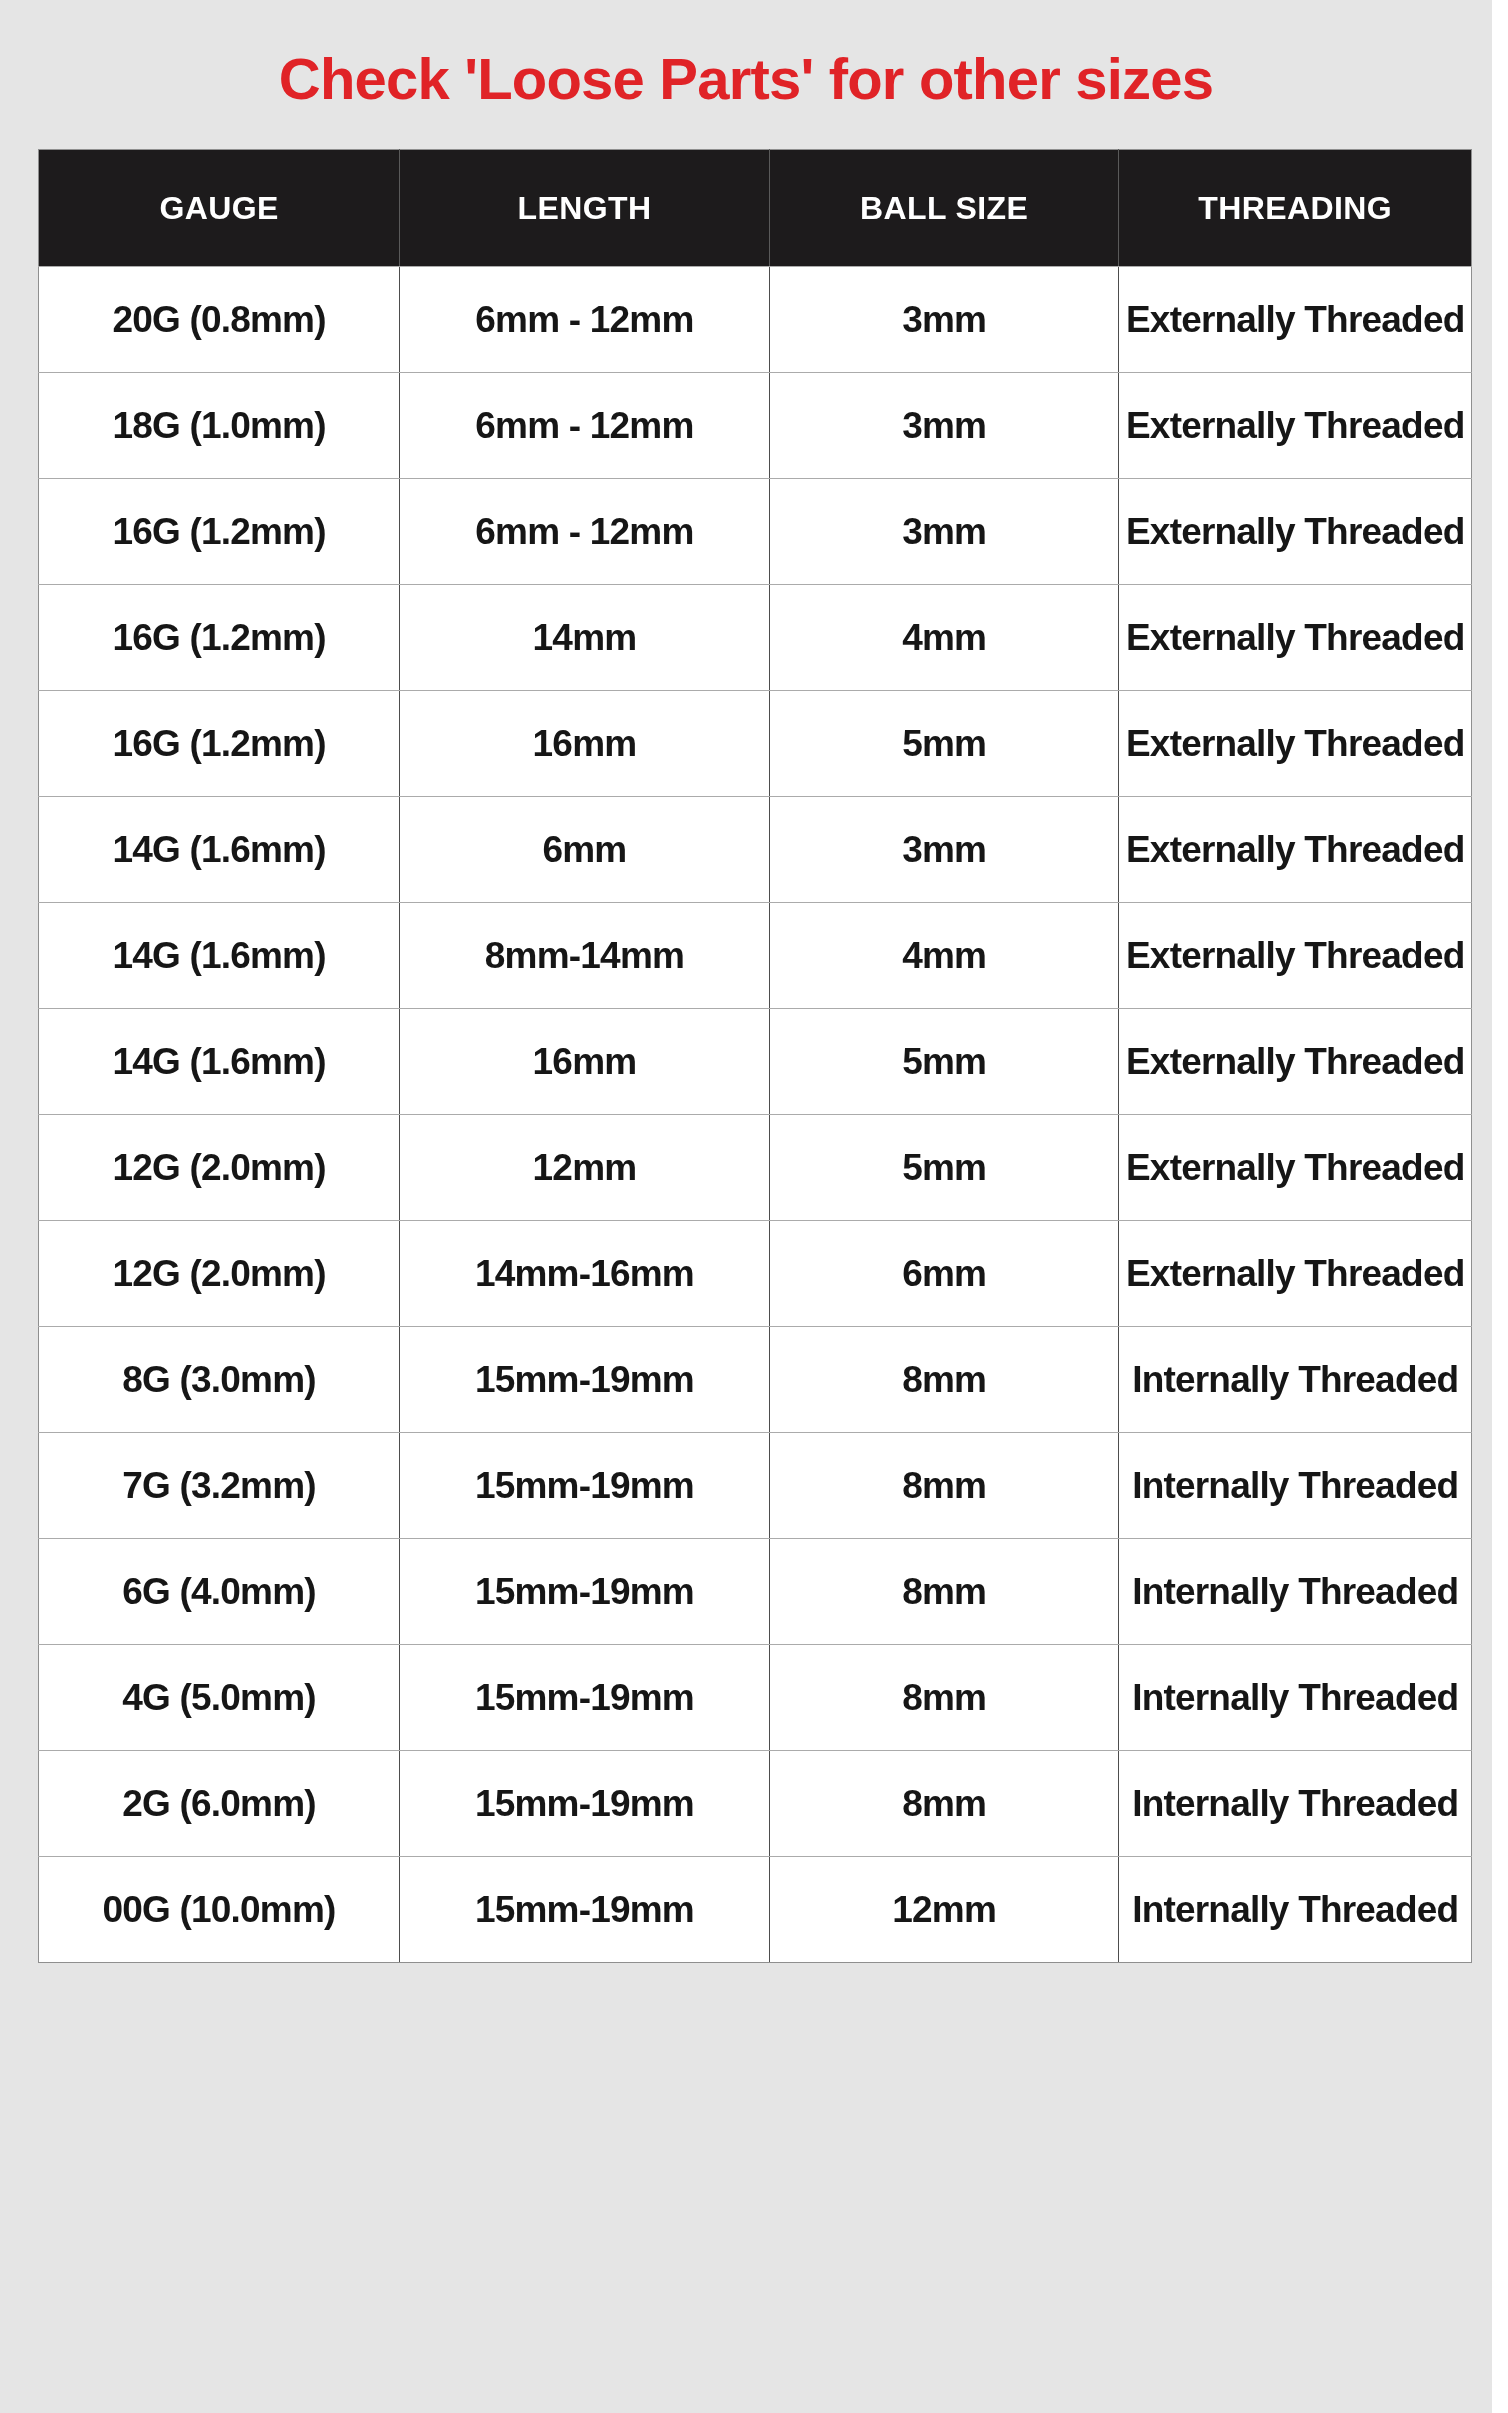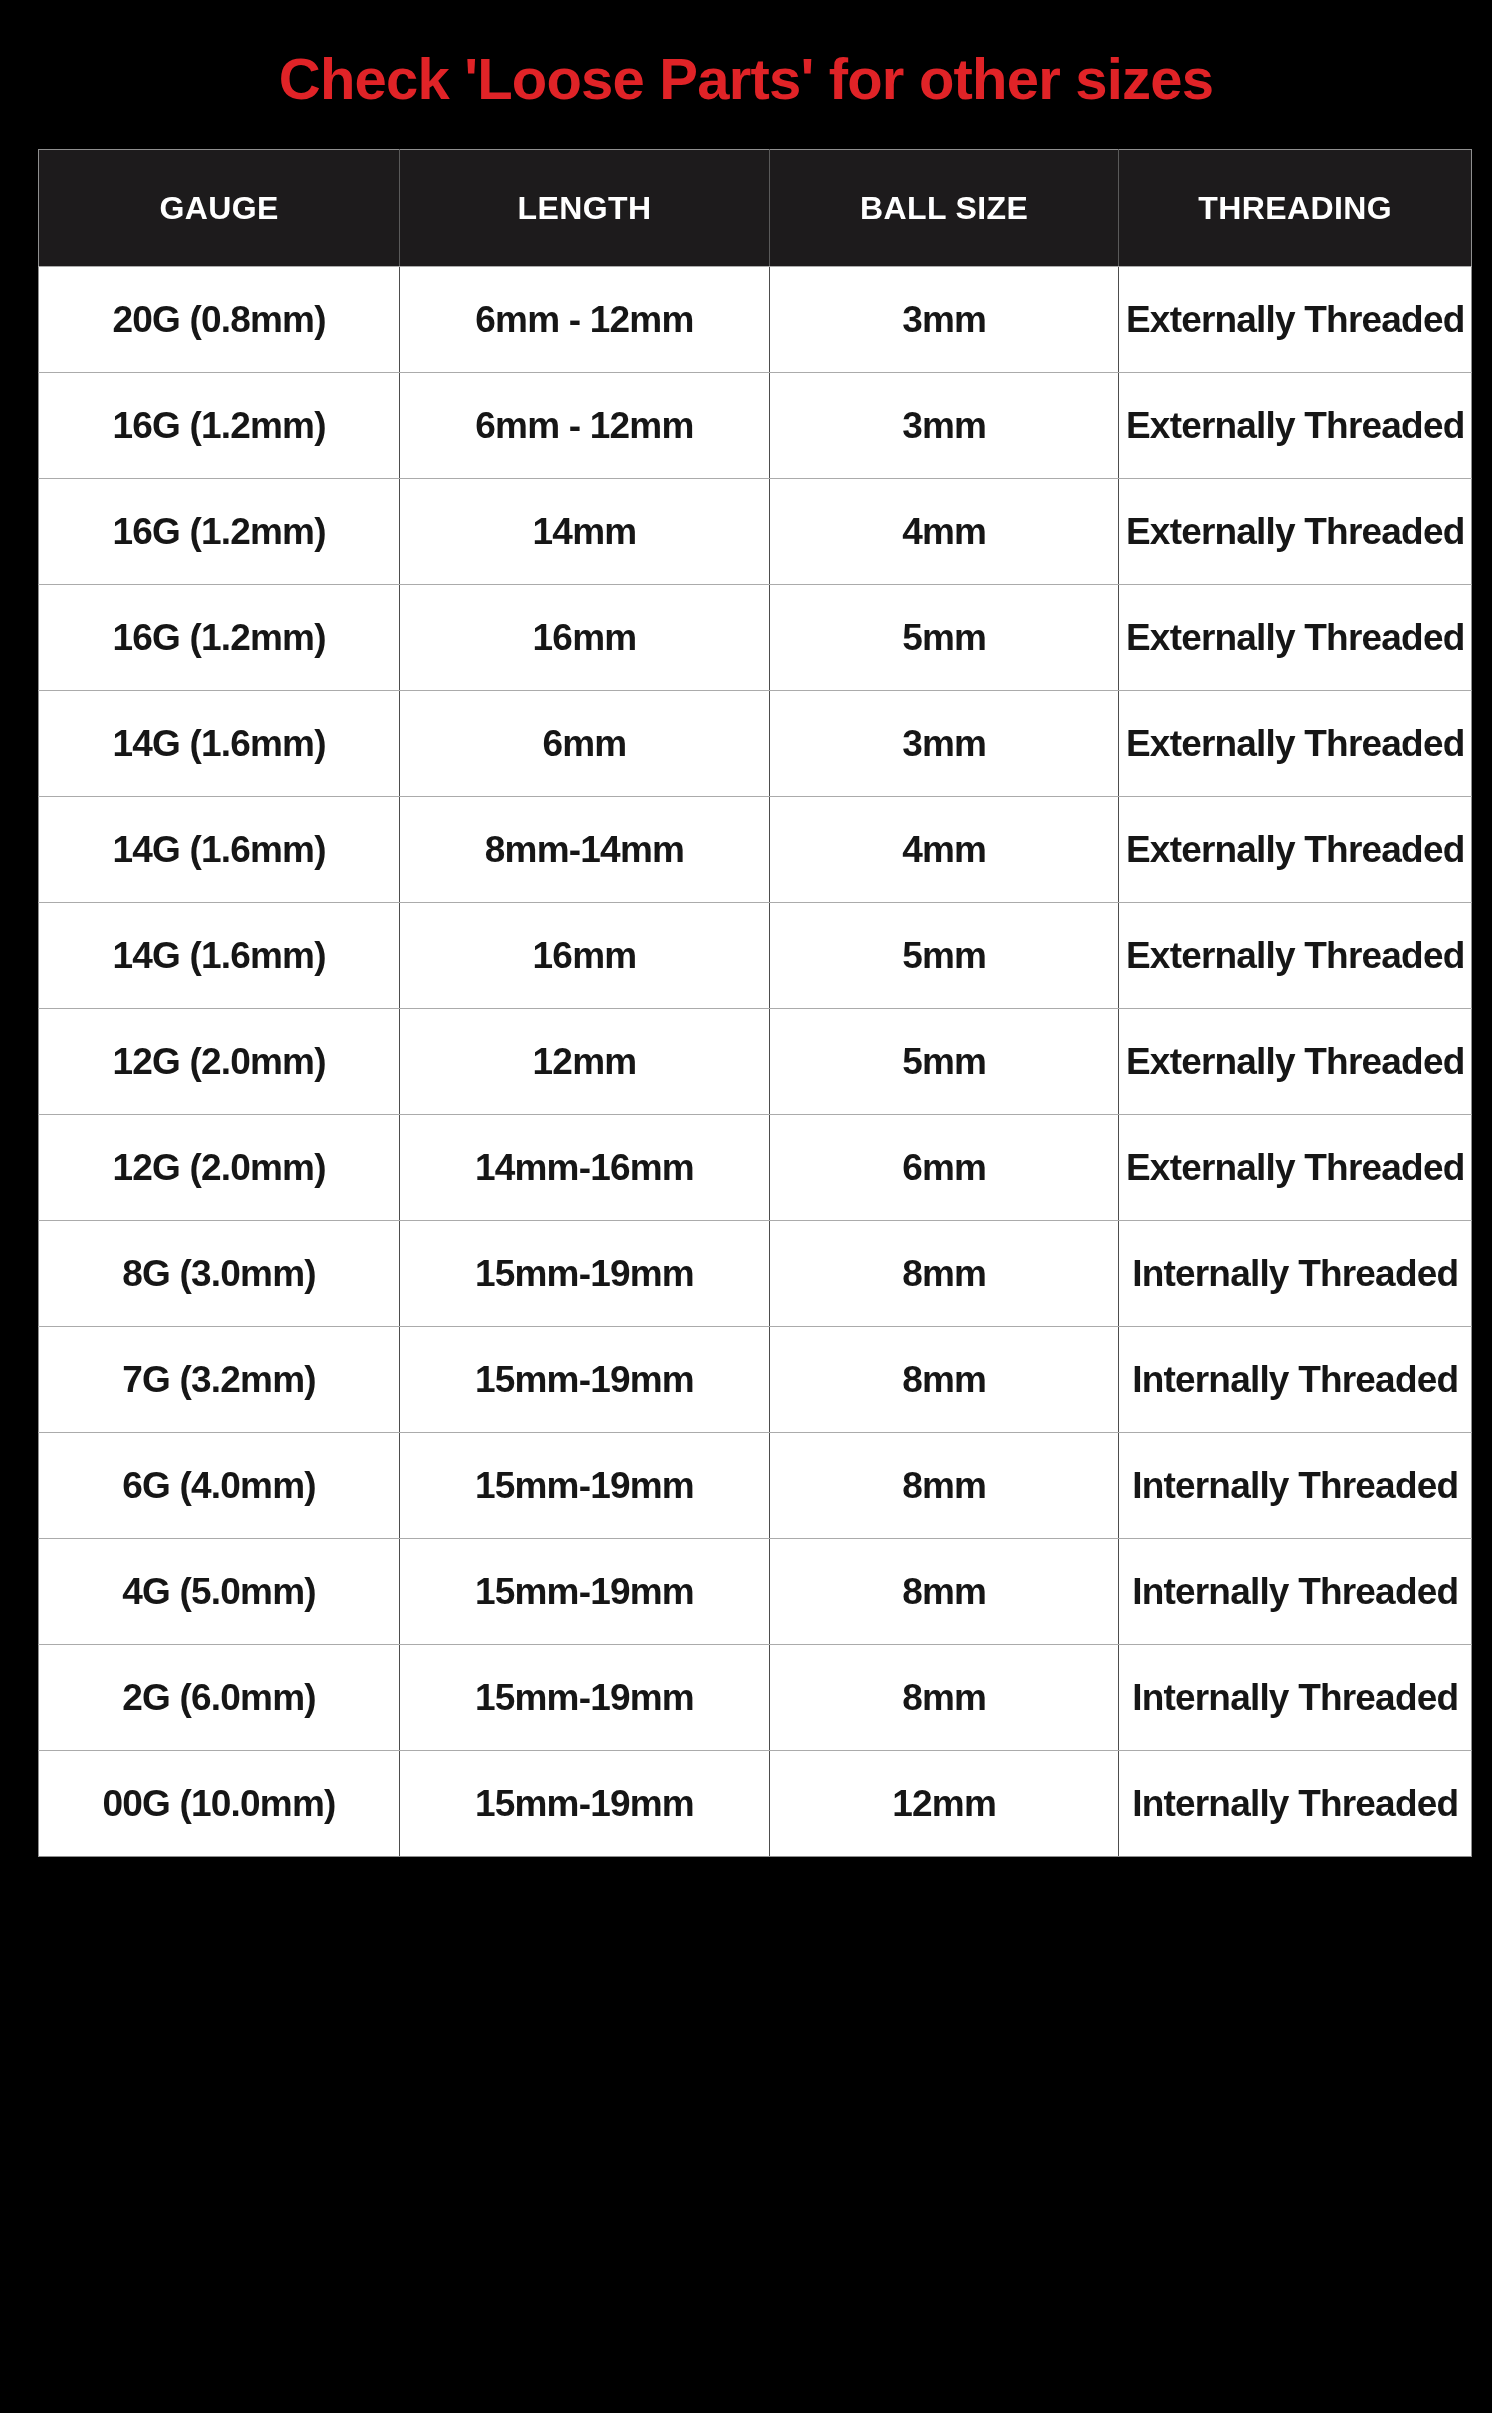--- a/index.html
+++ b/index.html
@@ -7,21 +7,21 @@
   body {
     width: 1508px;
     height: 2413px;
     font-family: "Liberation Sans", sans-serif;
     position: relative;
     overflow: hidden;
   }
   .page {
     width: 1492px;
     height: 2413px;
-    background: #000000;
+    background: #e5e5e5;
     position: relative;
   }
   .page-title {
     width: 100%;
     text-align: center;
     padding-top: 45px;
     height: 149px;
     color: #e02327;
     font-size: 58px;
     font-weight: 700;
@@ -97,20 +97,26 @@
       </tr>
     </thead>
     <tbody>
         <tr>
           <td>20G (0.8mm)</td>
           <td>6mm - 12mm</td>
           <td>3mm</td>
           <td>Externally Threaded</td>
         </tr>
         <tr>
+          <td>18G (1.0mm)</td>
+          <td>6mm - 12mm</td>
+          <td>3mm</td>
+          <td>Externally Threaded</td>
+        </tr>
+        <tr>
           <td>16G (1.2mm)</td>
           <td>6mm - 12mm</td>
           <td>3mm</td>
           <td>Externally Threaded</td>
         </tr>
         <tr>
           <td>16G (1.2mm)</td>
           <td>14mm</td>
           <td>4mm</td>
           <td>Externally Threaded</td>

